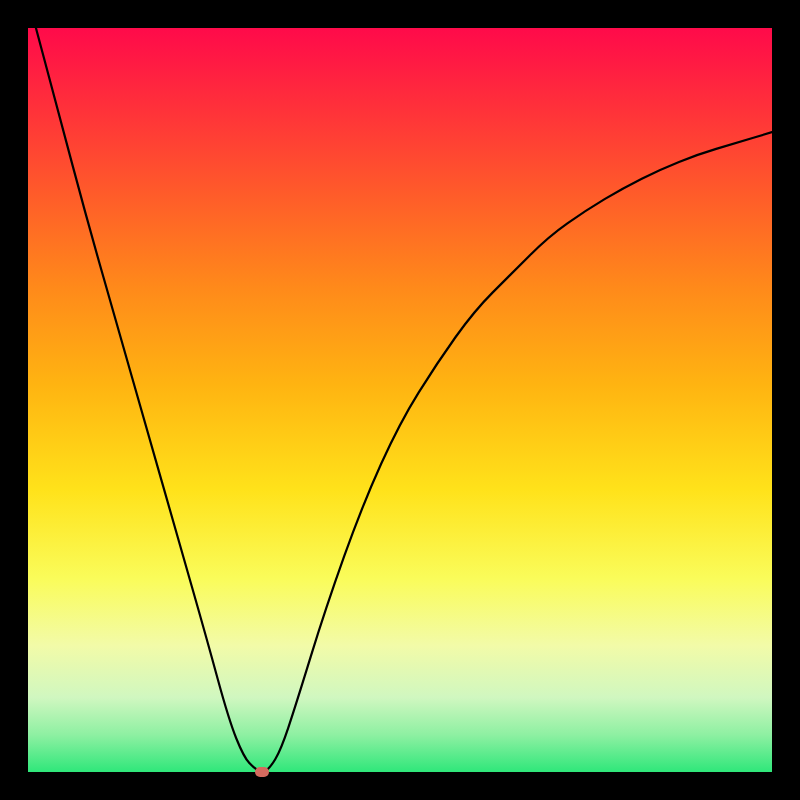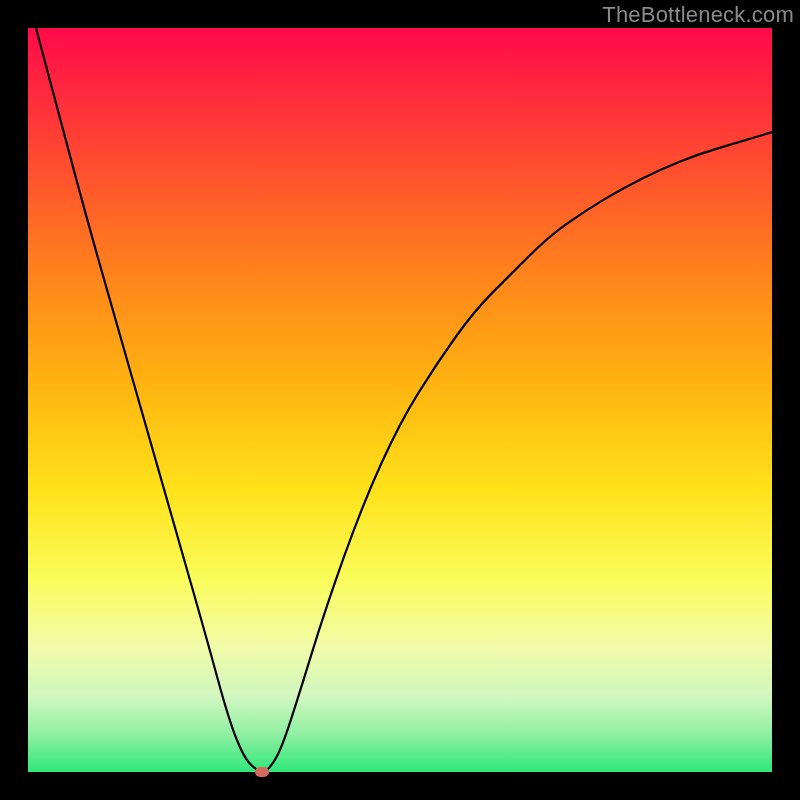--- a/index.html
+++ b/index.html
@@ -59,15 +59,14 @@
 
 <div class="frame">
 
   <div class="plot-area">
     <svg class="curve-svg" viewBox="0 0 744 744" preserveAspectRatio="none">
       <path d="M 0.00 -29.76 Q 0.00 -29.76 14.88 26.04 Q 29.76 81.84 44.64 137.64 Q 59.52 193.44 74.40 245.52 Q 89.28 297.60 104.16 349.68 Q 119.04 401.76 133.92 453.84 Q 148.80 505.92 163.68 558.00 Q 178.56 610.08 189.72 651.00 Q 200.88 691.92 208.32 710.52 Q 215.76 729.12 221.34 735.07 Q 226.92 741.02 230.64 742.51 Q 234.36 744.00 238.08 742.14 Q 241.80 740.28 247.38 730.98 Q 252.96 721.68 260.40 699.36 Q 267.84 677.04 282.72 628.68 Q 297.60 580.32 316.20 528.24 Q 334.80 476.16 353.40 435.24 Q 372.00 394.32 390.60 364.56 Q 409.20 334.80 427.80 308.76 Q 446.40 282.72 465.00 264.12 Q 483.60 245.52 502.20 226.92 Q 520.80 208.32 539.40 195.30 Q 558.00 182.28 576.60 171.12 Q 595.20 159.96 613.80 150.66 Q 632.40 141.36 651.00 133.92 Q 669.60 126.48 688.20 120.90 Q 706.80 115.32 725.40 109.74 T 744.00 104.16" fill="none" stroke="#000000" stroke-width="2.2" stroke-linejoin="round" stroke-linecap="round"></path>
     </svg>
     <div class="marker" style="left: 234.36px; top: 744px; background: rgb(212, 106, 94);"></div>
   </div>
 
-  <div class="watermark">TheBottleneck.com</div>
 
 </div>
 
 </body></html>

